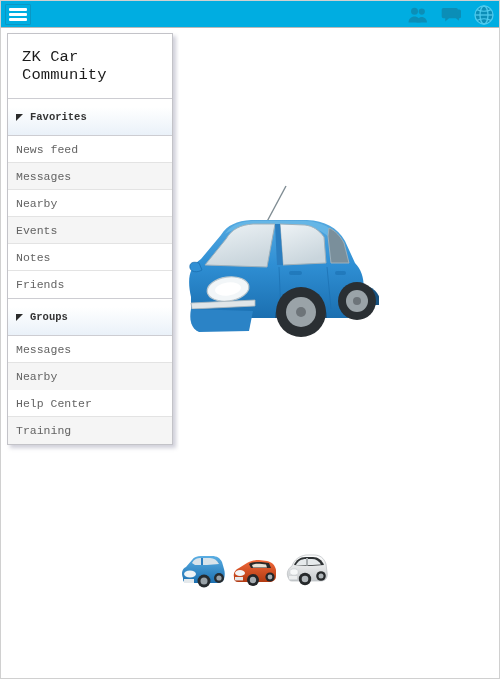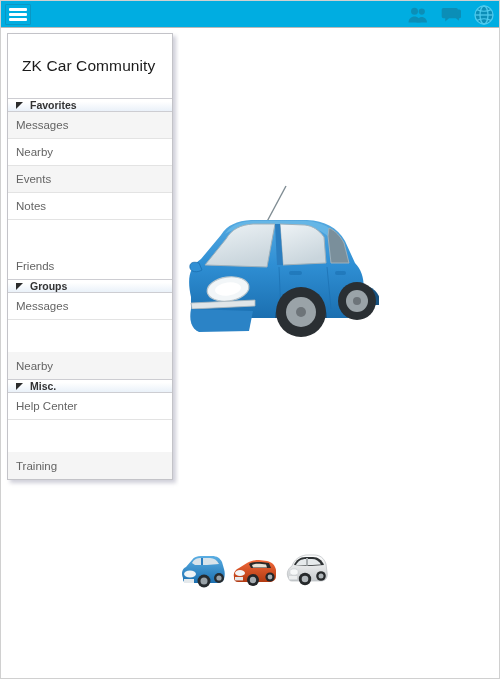--- a/index.html
+++ b/index.html
@@ -15,20 +15,21 @@
   }
 
   .app {
     position: relative;
     width: 500px;
     height: 679px;
     box-sizing: border-box;
     border: 1px solid #d0d0d0;
     background: #ffffff;
     overflow: hidden;
+    font-family: Liberation Mono, monospace;
   }
 
   
   .topbar {
     position: absolute;
     left: 0; top: 0;
     width: 500px;
     height: 27px;
     background: #00ade1;
     box-sizing: border-box;
@@ -95,21 +96,21 @@
     color: #1b1b1b;
     background: #ffffff;
     letter-spacing: 0.1px;
   }
 
   .group {
     box-sizing: border-box;
   }
   .group-header {
     box-sizing: border-box;
-    height: 14px;
+    height: 38px;
     display: flex;
     align-items: center;
     padding-left: 8px;
     background: linear-gradient(to bottom, #ffffff 0%, #ffffff 22%, #eaf1f9 100%);
     border-top: 1px solid #cdcdd2;
     border-bottom: 1px solid #cdcdd2;
     font-size: 10.5px;
     font-weight: bold;
     color: #333333;
     cursor: pointer;
@@ -129,21 +130,21 @@
     display: flex;
     align-items: center;
     padding-left: 8px;
     font-size: 11.5px;
     color: #646464;
     background: #ffffff;
     border-bottom: 1px solid #e3e3e3;
     cursor: pointer;
   }
   .item.alt { background: #f5f5f5; }
-  .item.last { border-bottom: none; margin-top: 32px; }
+  .item.last { border-bottom: none; }
 
   
   .content {
     position: absolute;
     left: 178px;
     top: 28px;
     right: 0;
     bottom: 0;
     background: #ffffff;
   }
@@ -222,41 +223,38 @@
 
   <div class="sidebar">
 
     <div class="sidebar-title">ZK Car Community</div>
 
     <div class="group">
       <div class="group-header">
         <span class="caret"></span>
         <span class="glabel">Favorites</span>
       </div>
+      <div class="item">News feed</div>
       <div class="item alt">Messages</div>
       <div class="item">Nearby</div>
       <div class="item alt">Events</div>
       <div class="item">Notes</div>
       <div class="item last">Friends</div>
     </div>
 
     <div class="group">
       <div class="group-header">
         <span class="caret"></span>
         <span class="glabel">Groups</span>
       </div>
       <div class="item">Messages</div>
       <div class="item alt last">Nearby</div>
     </div>
 
     <div class="group">
-      <div class="group-header">
-        <span class="caret"></span>
-        <span class="glabel">Misc.</span>
-      </div>
       <div class="item">Help Center</div>
       <div class="item alt last">Training</div>
     </div>
 
   </div>
 
   <div class="content">
 
     <div class="hero">
       <svg width="200" height="170" viewBox="0 0 200 170">

